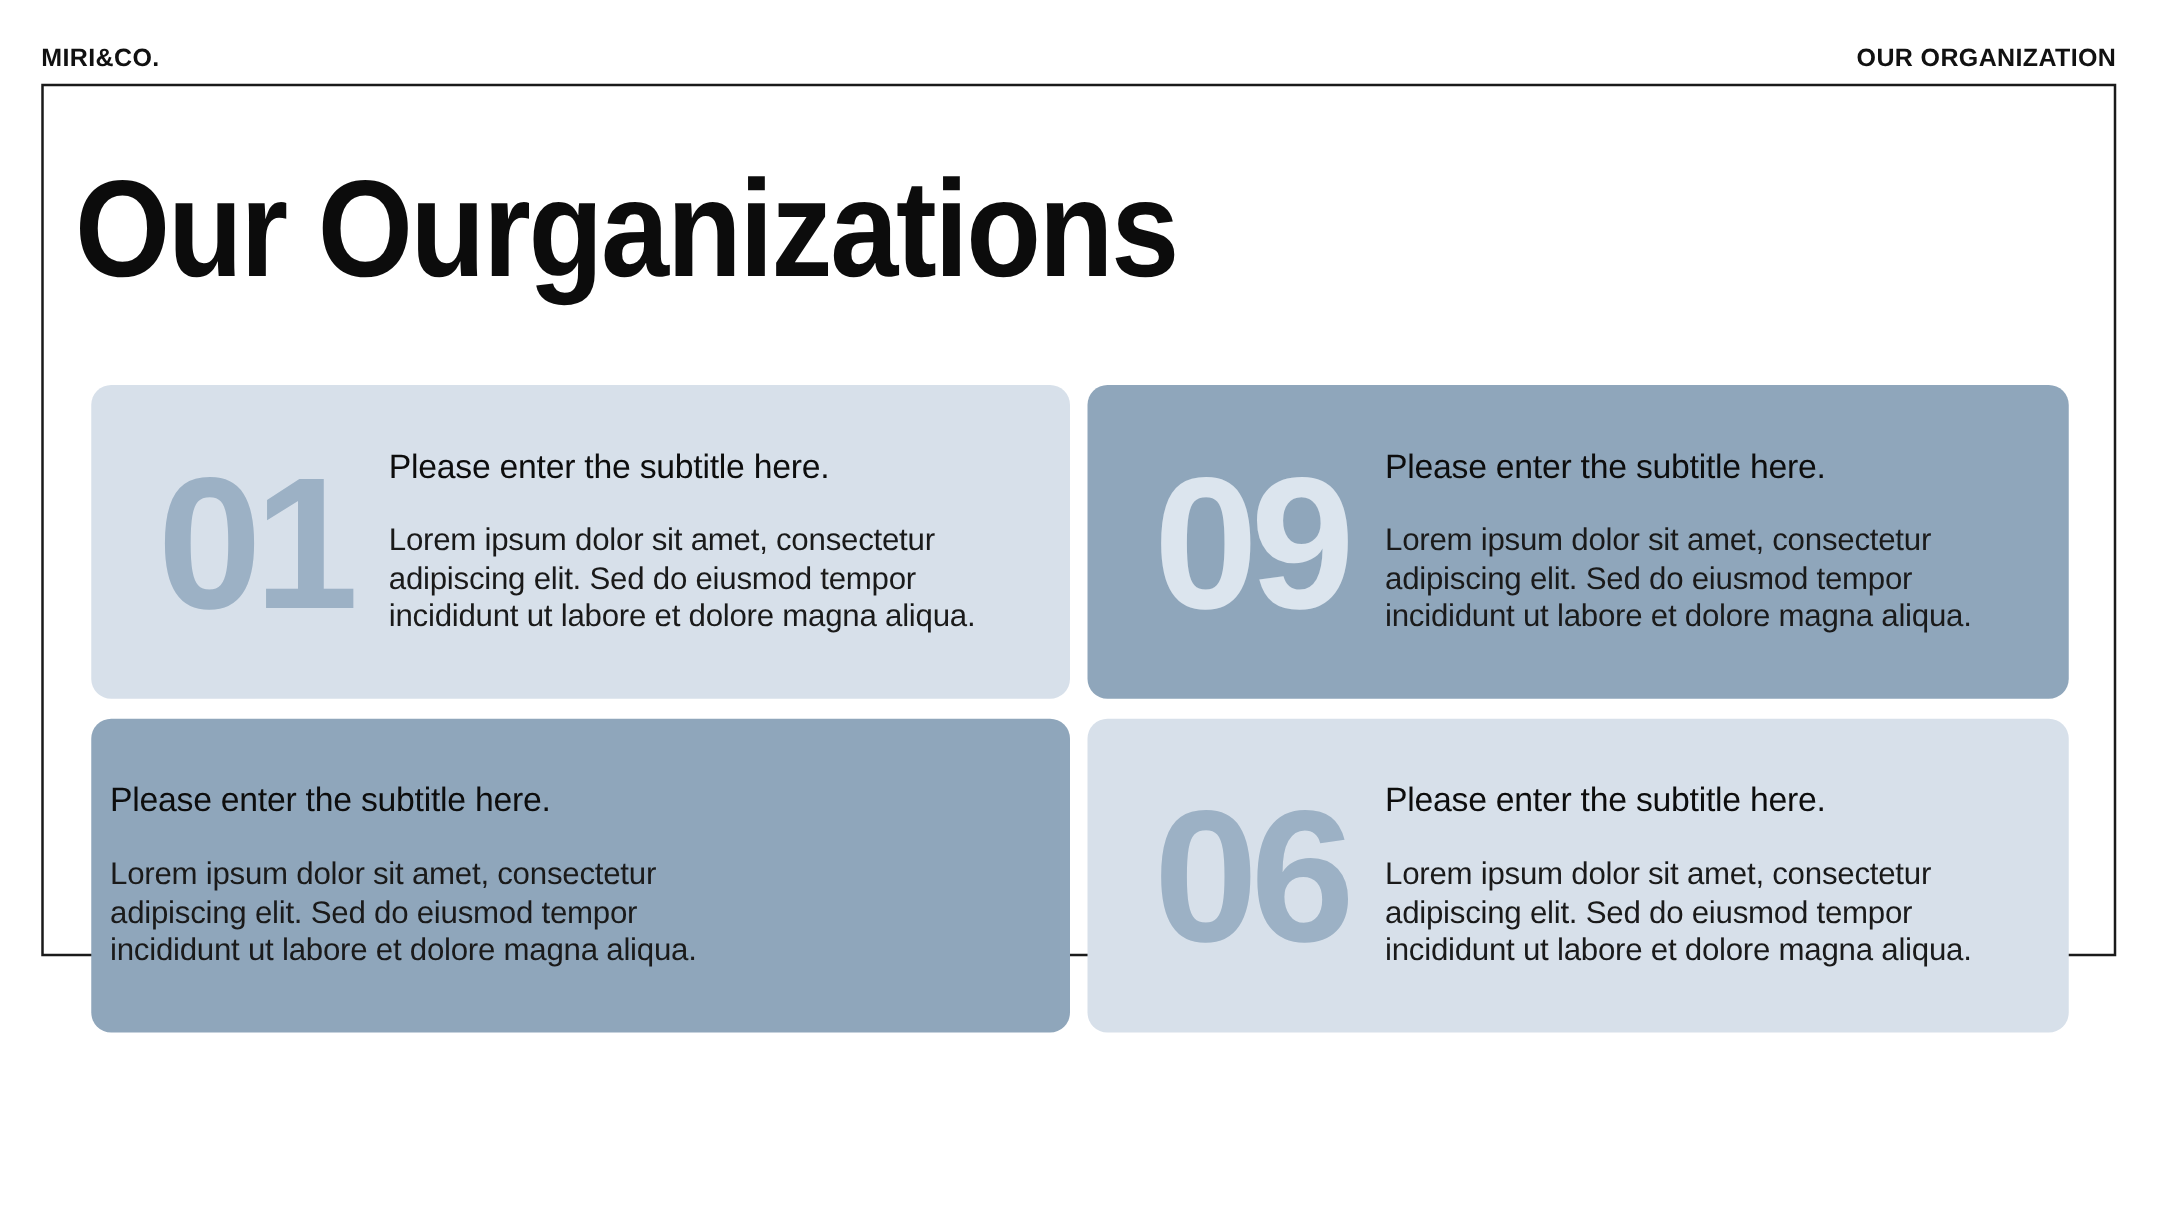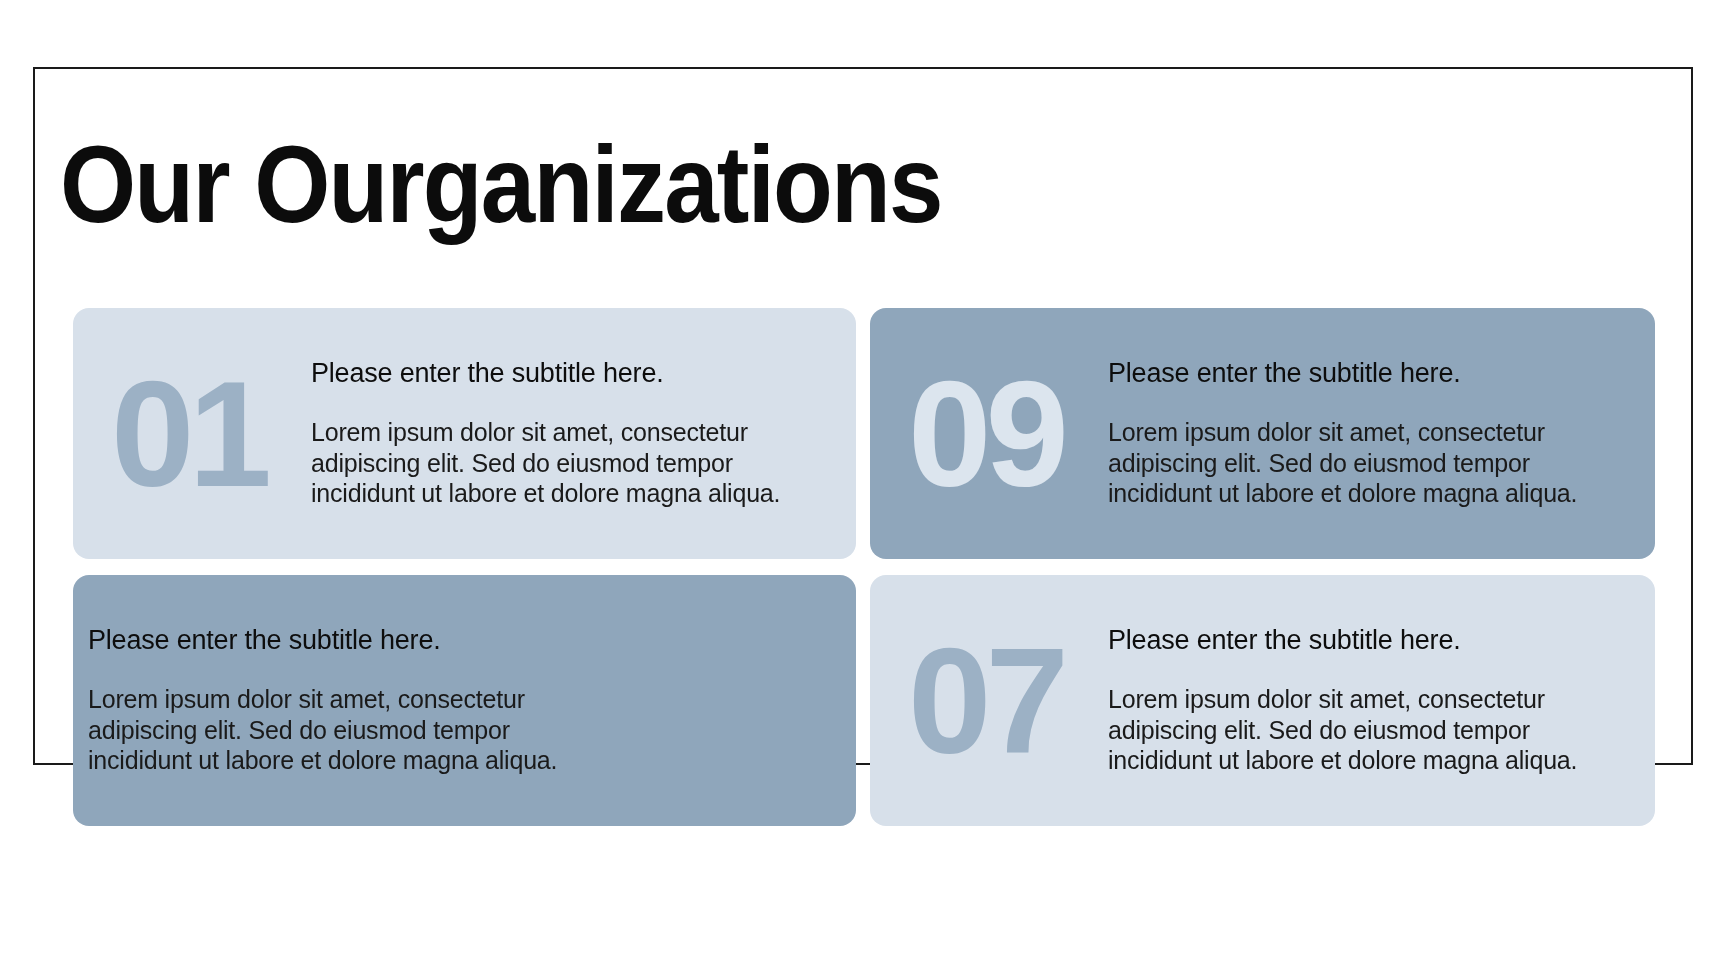--- a/index.html
+++ b/index.html
@@ -69,21 +69,21 @@
     display: flex;
     align-items: center;
     box-sizing: border-box;
   }
   .card.variant-light { background: var(--card-light-bg, #d7e0ea); }
   .card.variant-dark  { background: var(--card-dark-bg, #8fa6bb); }
   .card-number {
     width: 185px;
     margin-left: 38px;
     flex: 0 0 auto;
-    text-align: left;
+    text-align: center;
     font-size: 150px;
     font-weight: 700;
     letter-spacing: -6px;
     line-height: 1;
   }
   .card.variant-light .card-number { color: var(--number-light, #9cb1c5); }
   .card.variant-dark  .card-number { color: var(--number-dark, #dce5ee); }
   .card-text {
     margin-left: 15px;
     width: 478px;
@@ -105,20 +105,24 @@
     color: #1a1a1a;
     margin-top: 28px;
   }
   .body-line { display: block; }
 </style>
 </head>
 <body>
 
 <div class="stage">
 
+  <div class="header-row">
+    <span>MIRI&amp;CO.</span>
+    <span>OUR ORGANIZATION</span>
+  </div>
 
   <div class="frame">
 
     <h1 class="page-title">Our Ourganizations</h1>
 
     <div class="cards-grid">
 
       <div class="card variant-light">
         <div class="card-number">01</div>
         <div class="card-text">
@@ -148,21 +152,21 @@
           <div class="card-subtitle">Please enter the subtitle here.</div>
           <div class="card-body">
             <span class="body-line">Lorem ipsum dolor sit amet, consectetur</span>
             <span class="body-line">adipiscing elit. Sed do eiusmod tempor</span>
             <span class="body-line">incididunt ut labore et dolore magna aliqua.</span>
           </div>
         </div>
       </div>
 
       <div class="card variant-light">
-        <div class="card-number">07</div>
+        <div class="card-number">06</div>
         <div class="card-text">
           <div class="card-subtitle">Please enter the subtitle here.</div>
           <div class="card-body">
             <span class="body-line">Lorem ipsum dolor sit amet, consectetur</span>
             <span class="body-line">adipiscing elit. Sed do eiusmod tempor</span>
             <span class="body-line">incididunt ut labore et dolore magna aliqua.</span>
           </div>
         </div>
       </div>
 

